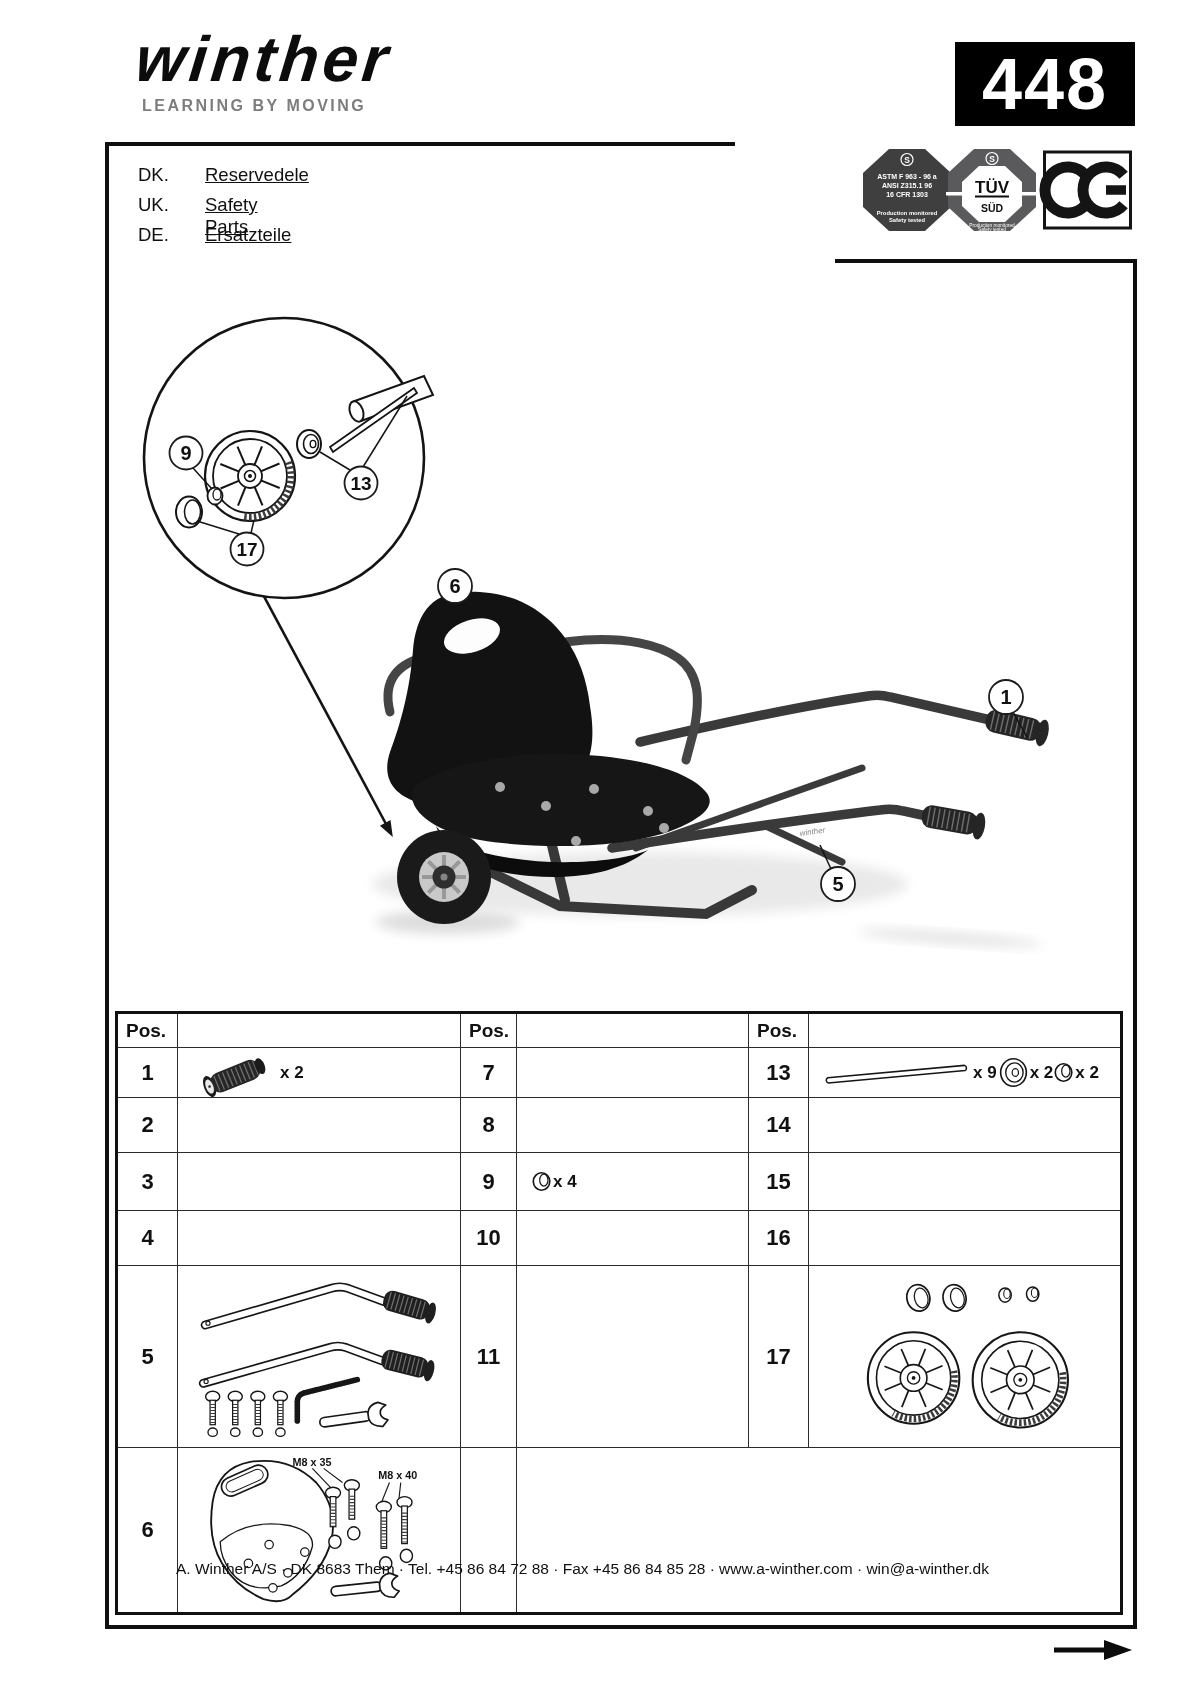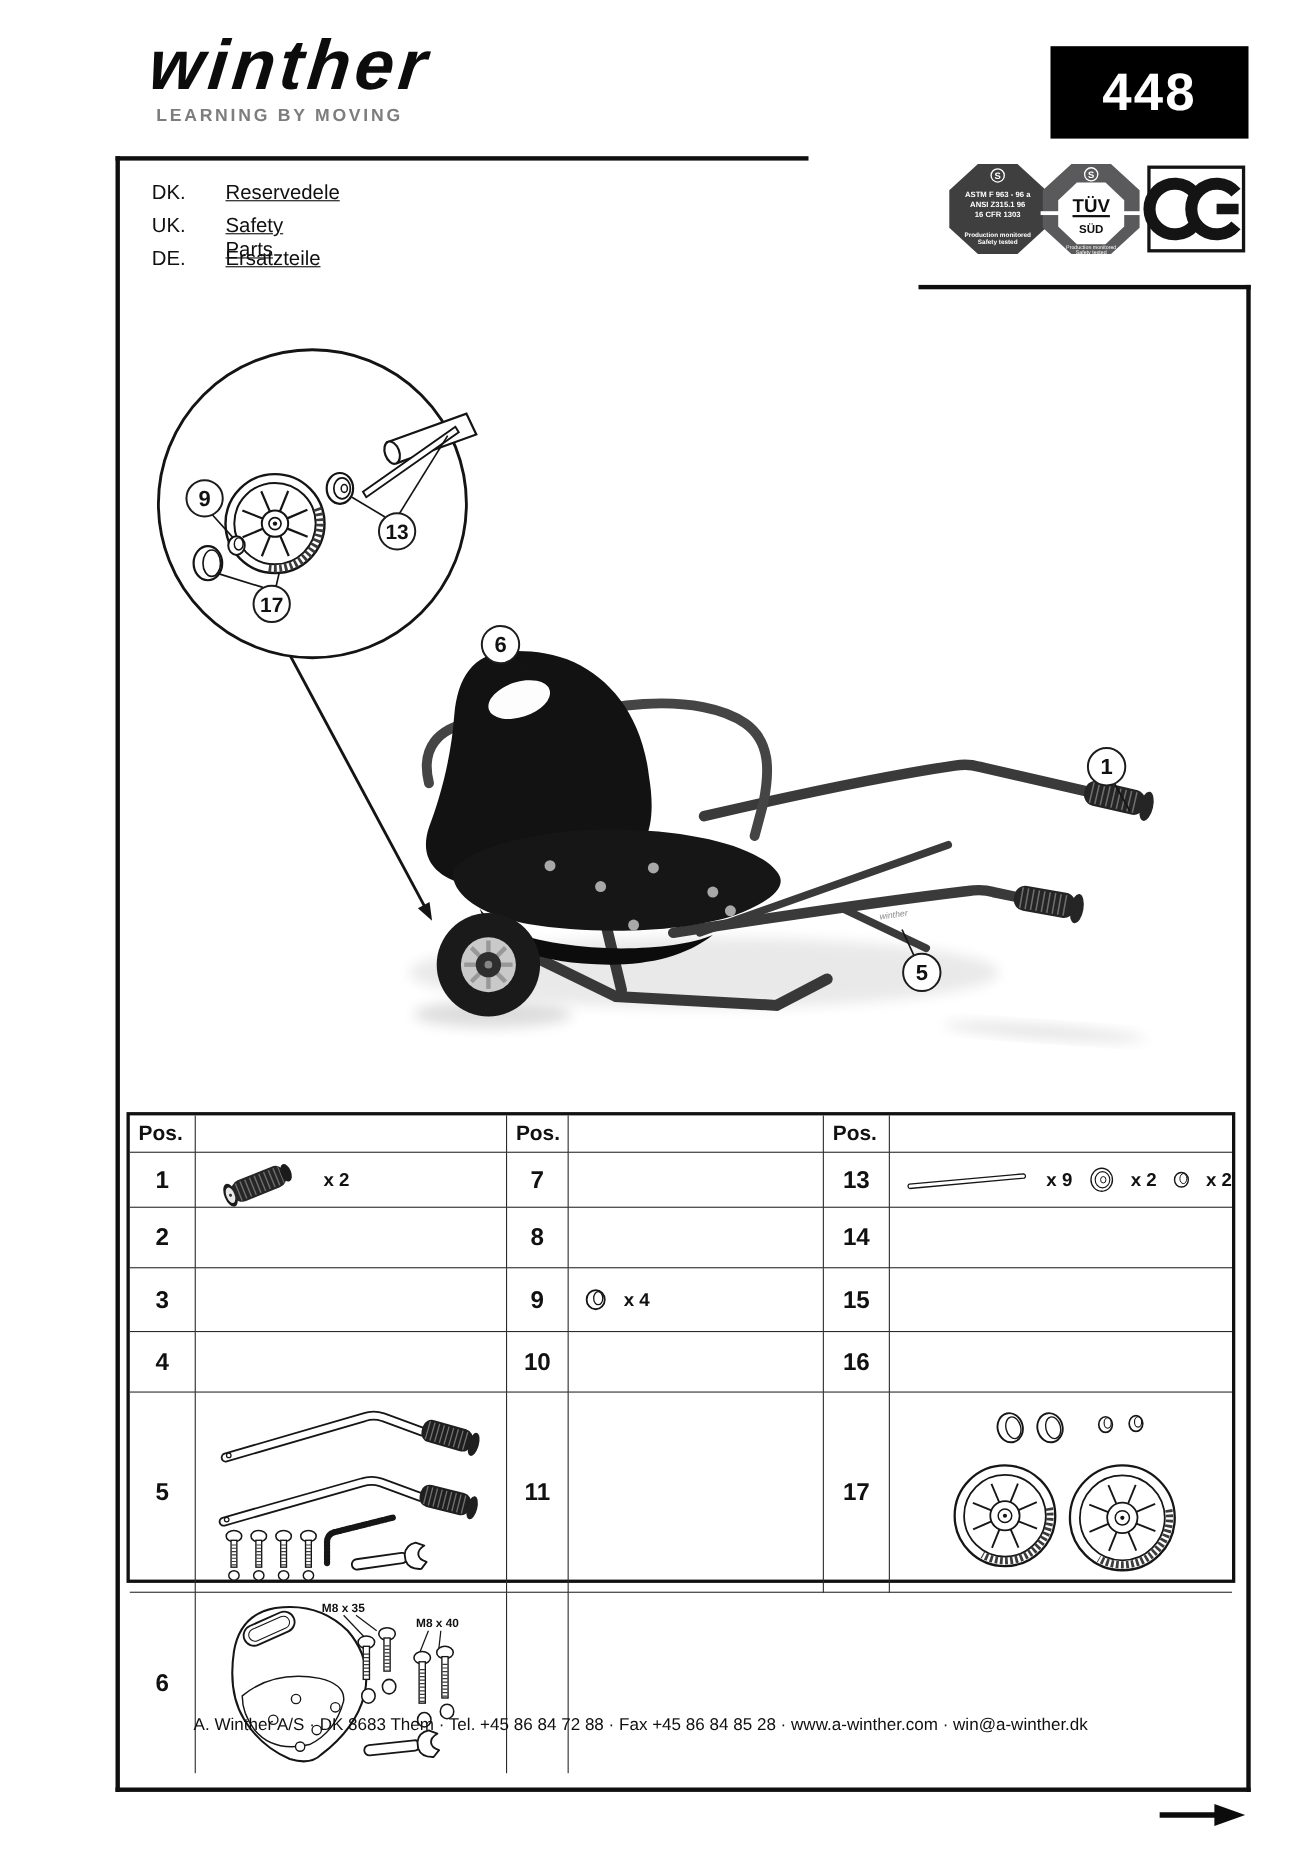--- a/index.html
+++ b/index.html
@@ -1,35 +1,35 @@
 <!DOCTYPE html>
 <html><head>
 <meta charset="utf-8">
 <style>
   html,body{margin:0;padding:0;background:#ffffff;}
   body{width:1190px;height:1684px;position:relative;font-family:"Liberation Sans",sans-serif;color:#111;overflow:hidden;}
   .abs{position:absolute;}
   
   .logo{left:136px;top:22px;font-size:64px;font-weight:bold;font-style:italic;letter-spacing:4px;color:#0c0c0c;transform:skewX(-6deg);}
   .tagline{left:142px;top:97px;font-size:16px;font-weight:bold;color:#7d7d7d;letter-spacing:2.5px;text-align:right;}
-  .model-box{left:955px;top:42px;width:180px;height:84px;background:#000;color:#fff;display:flex;align-items:center;justify-content:center;font-size:48px;font-weight:bold;letter-spacing:2px;}
+  .model-box{left:955px;top:42px;width:180px;height:84px;background:#000;color:#fff;display:flex;align-items:center;justify-content:center;font-size:72px;font-weight:bold;letter-spacing:2px;}
   
   .fl{background:#0f0f0f;}
   
   .lang-row{font-size:18.5px;color:#101010;}
   .lang-code{position:absolute;left:138px;width:60px;}
   .lang-label{position:absolute;left:205px;text-decoration:underline;}
   
-  .ptable{left:115px;top:1011px;width:1008px;height:428px;display:grid;grid-template-columns:60px 283px 56px 232px 60px 311px;grid-template-rows:34px 50px 55px 58px 55px 182px 164px;border:3px solid #111;box-sizing:border-box;background:#fff;}
+  .ptable{left:115px;top:1011px;width:1008px;height:604px;display:grid;grid-template-columns:60px 283px 56px 232px 60px 311px;grid-template-rows:34px 50px 55px 58px 55px 182px 164px;border:3px solid #111;box-sizing:border-box;background:#fff;}
   .c{border-right:1.6px solid #2b2b2b;border-bottom:1.6px solid #2b2b2b;box-sizing:border-box;}
   .nr{border-right:none;}
   .nb{border-bottom:none;}
   .posh{font-size:19px;font-weight:bold;display:flex;align-items:center;padding-left:8px;}
   .pos{font-size:22px;font-weight:bold;display:flex;align-items:center;justify-content:center;}
-  .img{display:flex;align-items:center;padding-left:14px;gap:14px;}
+  .img{display:flex;align-items:center;padding-left:14px;gap:0;}
   .qty{font-size:17px;font-weight:bold;white-space:nowrap;}
   
   .footer-text{left:115px;top:1560px;width:935px;text-align:center;font-size:15.5px;color:#101010;}
   svg text{font-family:"Liberation Sans",sans-serif;}
 </style>
 </head>
 <body>
 
 <div class="abs logo">winther</div>
 <div class="abs tagline">LEARNING BY MOVING</div>

